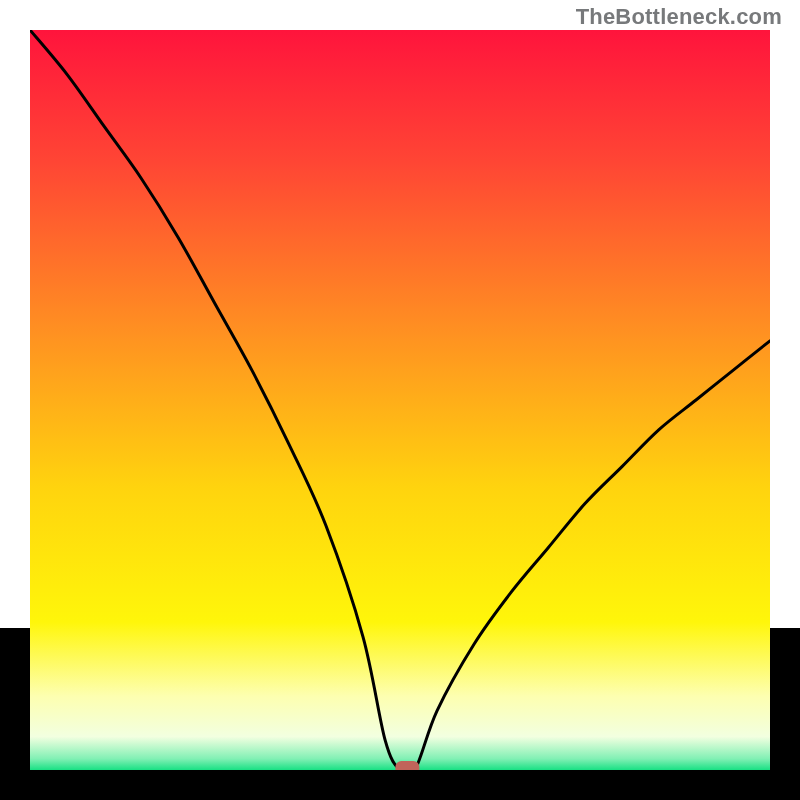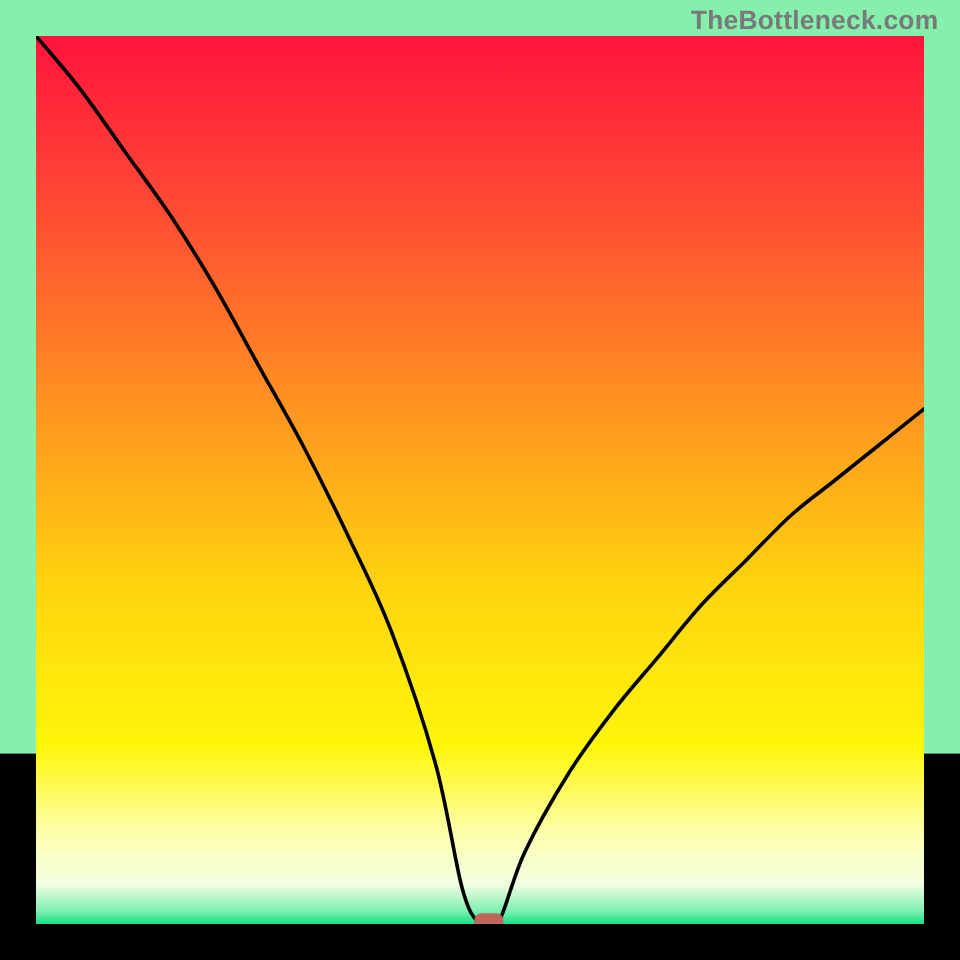--- a/index.html
+++ b/index.html
@@ -9,21 +9,21 @@
     height: 800px;
     background: #000;
     overflow: hidden;
   }
   .frame {
     position: absolute;
     top: 0;
     left: 0;
     width: 800px;
     height: 628px;
-    background: #86efac;
+    background: #ffffff;
   }
   .watermark {
     position: absolute;
     top: 4px;
     right: 18px;
     font-family: Arial, Helvetica, sans-serif;
     font-size: 22px;
     font-weight: 600;
     color: #77797b;
     letter-spacing: 0.2px;

